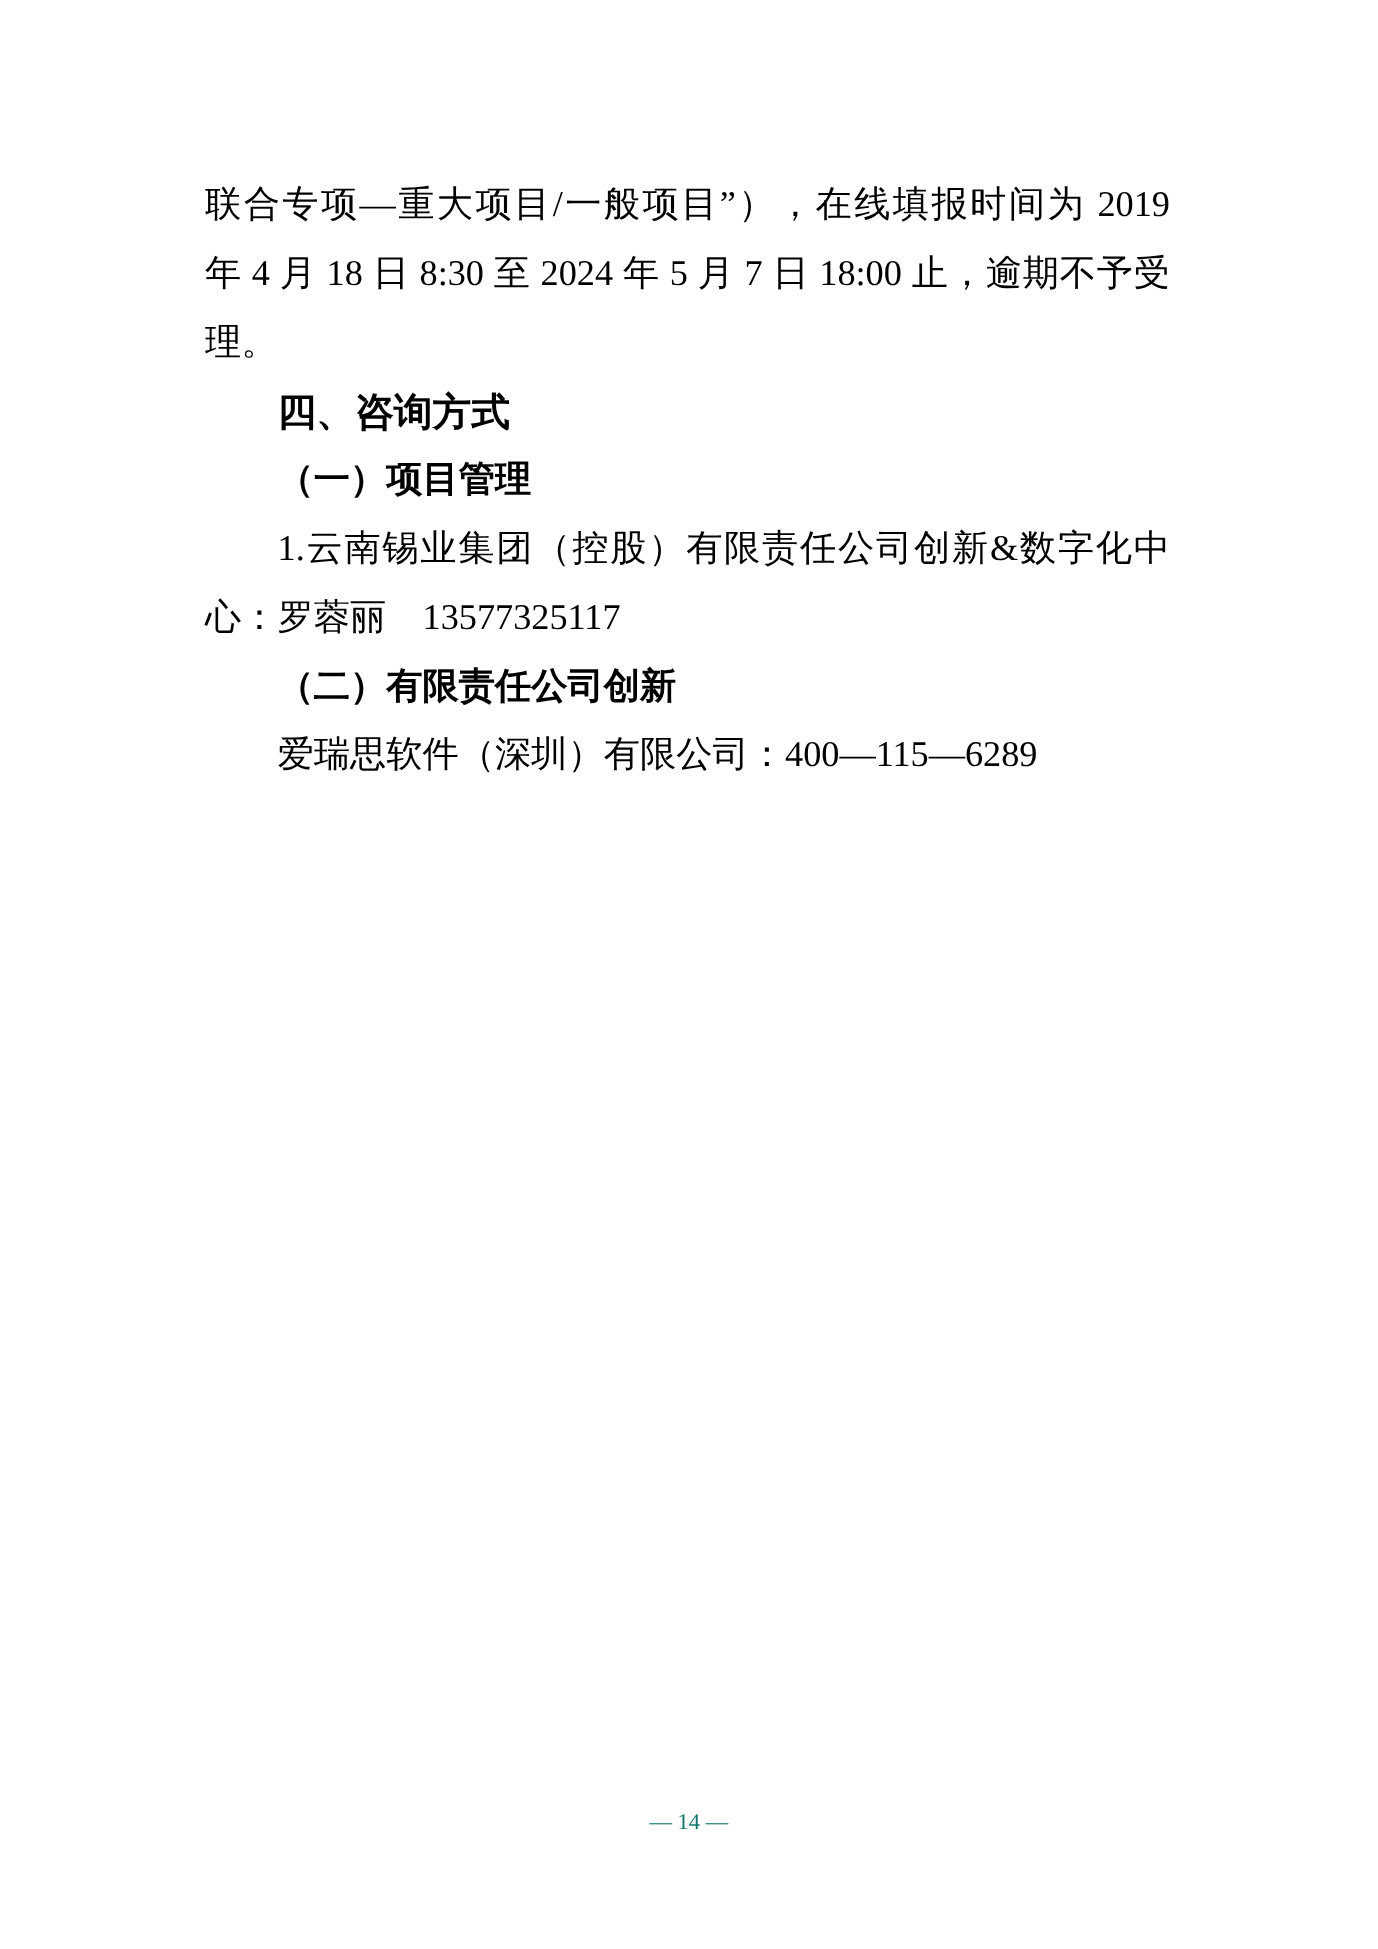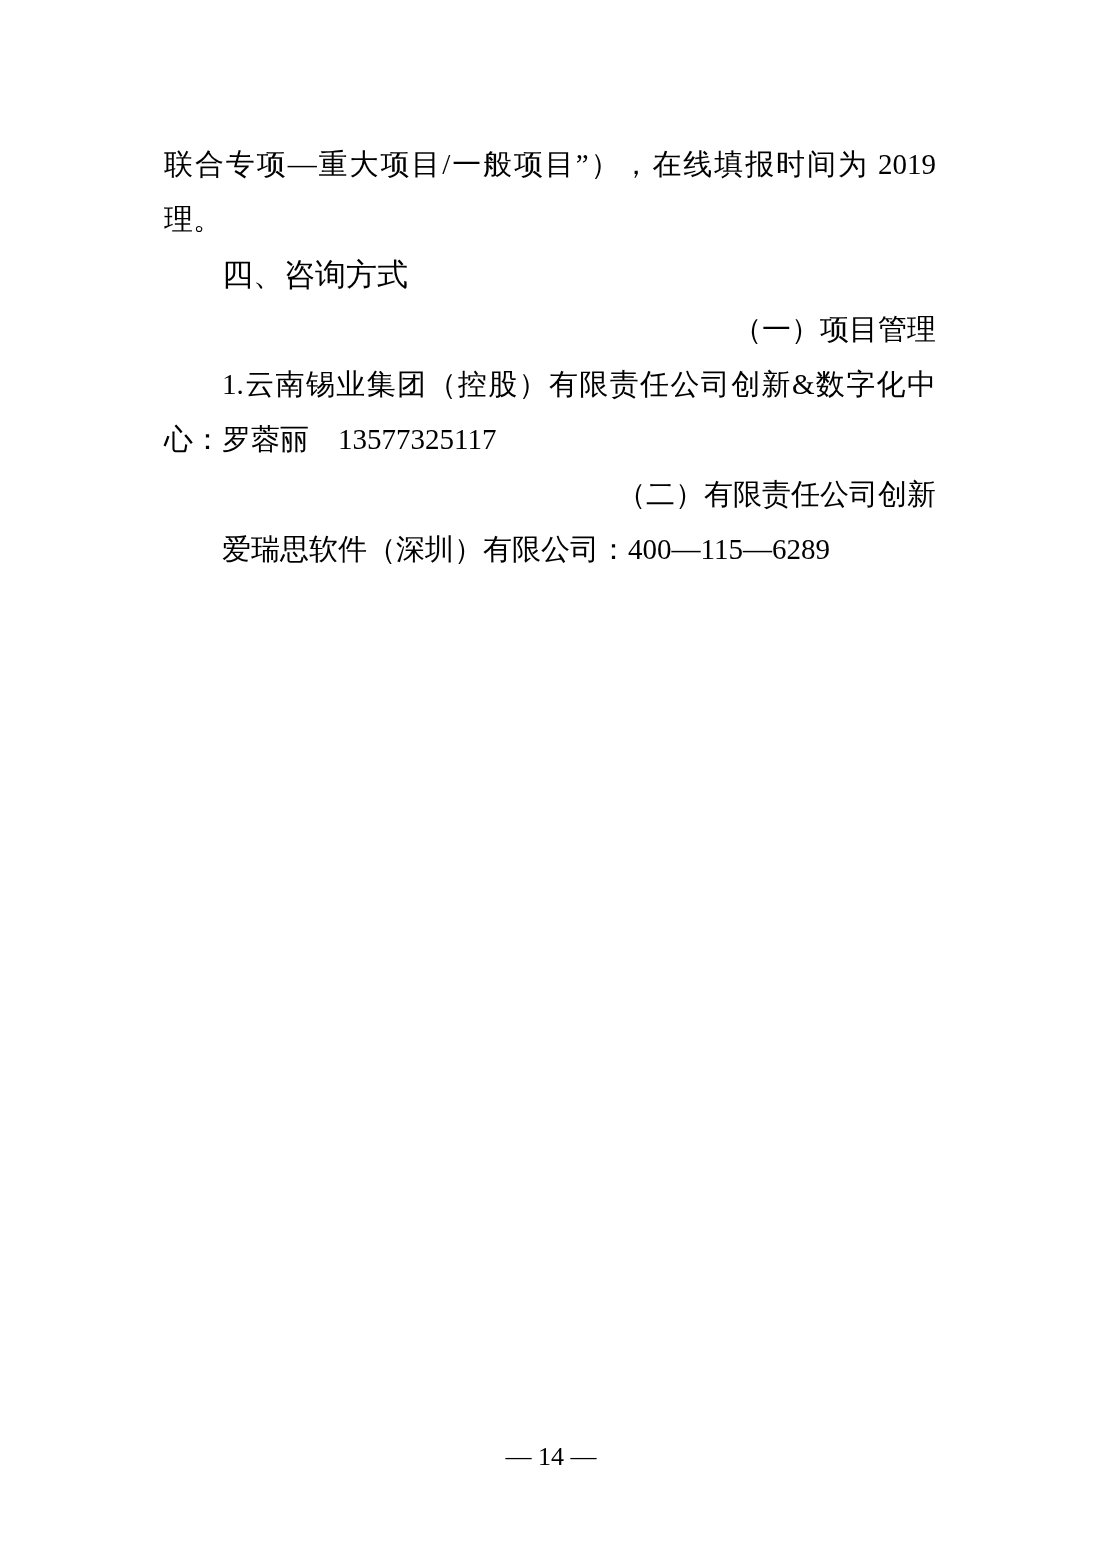--- a/index.html
+++ b/index.html
@@ -31,46 +31,46 @@
   }
   .justify {
     text-align: justify;
     text-align-last: justify;
   }
   .indent {
     padding-left: 58px;
   }
   .section-heading {
     font-family: "Liberation Sans", "DejaVu Sans", sans-serif;
-    font-weight: normal;
+    font-weight: bold;
     font-size: 31px;
   }
   .subheading {
-    font-weight: normal;
-    text-align: right;
+    font-weight: bold;
   }
   .footer {
     position: absolute;
     top: 1442px;
     left: 0;
     width: 100%;
     text-align: center;
-    font-size: 26px;
+    font-size: 18px;
     line-height: 30px;
-    color: #000000;
+    color: #0f766e;
   }
 </style>
 </head>
 <body>
 
 <div class="page">
   <div class="body-text">
 
     <div class="line justify">联合专项—重大项目/一般项目”），在线填报时间为 2019</div>
 
+    <div class="line justify">年 4 月 18 日 8:30 至 2024 年 5 月 7 日 18:00 止，逾期不予受</div>
 
     <div class="line">理。</div>
 
     <div class="line section-heading indent">四、咨询方式</div>
 
     <div class="line subheading indent">（一）项目管理</div>
 
     <div class="line justify indent">1.云南锡业集团（控股）有限责任公司创新&amp;数字化中</div>
 
     <div class="line">心：罗蓉丽　13577325117</div>

